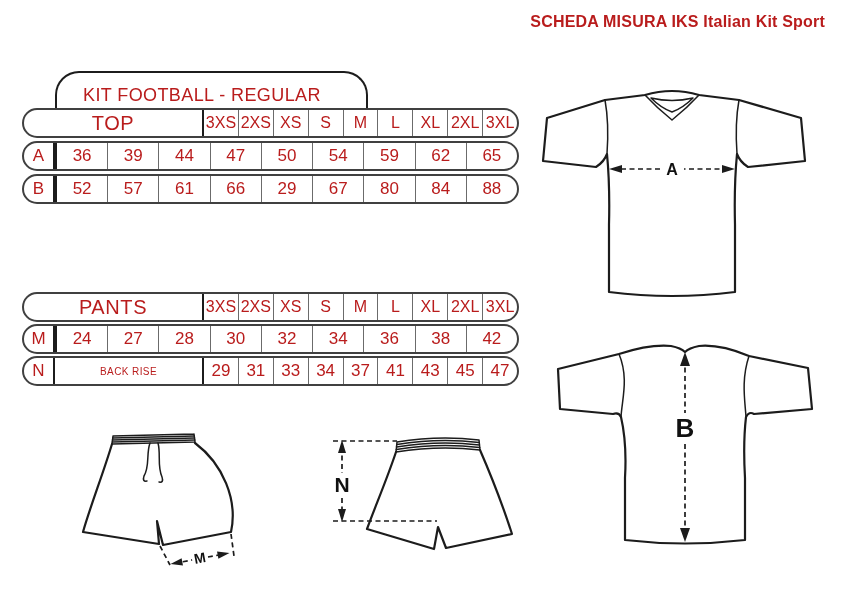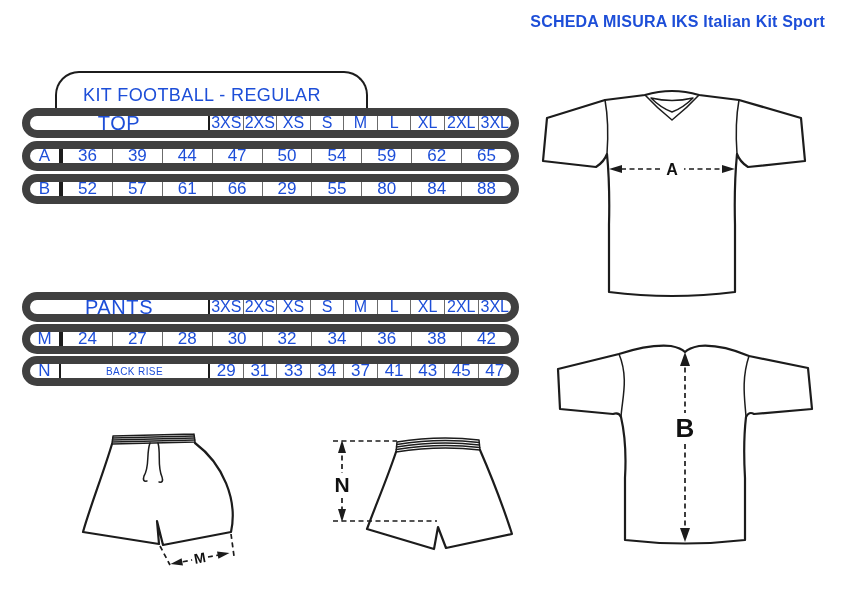--- a/index.html
+++ b/index.html
@@ -1,33 +1,33 @@
 <!DOCTYPE html>
 <html><head>
 <meta charset="utf-8">
 <style>
   html,body { margin:0; padding:0; background:#ffffff; }
   .sheet {
     position:relative; width:842px; height:595px; background:#fff;
-    font-family:"Liberation Sans", sans-serif; color:#1d4ed8; overflow:hidden;
+    font-family:"Liberation Sans", sans-serif; color:#b91c1c; overflow:hidden;
   }
   .doc-title {
     position:absolute; top:13px; right:17px;
     font-size:16px; font-weight:bold; letter-spacing:0.2px; white-space:nowrap;
   }
   .kit-tab {
     position:absolute; left:55px; top:71px; width:313px; height:48px;
     border:2px solid #1c1c1c; border-bottom:none;
     border-radius:24px 24px 0 0; background:#fff; box-sizing:border-box; z-index:1;
   }
   .kit-tab-label { padding:12px 16px 0 26px; font-size:18px; letter-spacing:0.4px; }
 
   .trow {
     position:absolute; left:22px; width:497px; height:30px; box-sizing:border-box;
-    border:8px solid #404040; border-radius:16px; background:#fff;
+    border:2px solid #404040; border-radius:16px; background:#fff;
     display:flex; align-items:stretch; overflow:hidden; z-index:2;justify-content:space-between;
   }
   .cell { display:flex; align-items:center; justify-content:center; }
   .title-cell  { width:178px; font-size:20px; letter-spacing:0.6px; }
   .letter-cell { width:29px;  font-size:17px; border-right:2px solid #1c1c1c; }
   .label-cell  { width:147px; font-size:10px; letter-spacing:0.4px; }
   .size-cell, .value-cell { flex:1; border-left:1px solid #6b6b6b; }
   .size-cell  { font-size:16px; }
   .value-cell { font-size:17px; }
   .size-cell.first, .value-cell.first { border-left:2px solid #1c1c1c; }
@@ -77,21 +77,21 @@
     <div class="cell value-cell">65</div>
   </div>
 
   <div class="trow" style="top:174px">
     <div class="cell letter-cell">B</div>
     <div class="cell value-cell first">52</div>
     <div class="cell value-cell">57</div>
     <div class="cell value-cell">61</div>
     <div class="cell value-cell">66</div>
     <div class="cell value-cell">29</div>
-    <div class="cell value-cell">55</div>
+    <div class="cell value-cell">67</div>
     <div class="cell value-cell">80</div>
     <div class="cell value-cell">84</div>
     <div class="cell value-cell">88</div>
   </div>
 
   <div class="trow" style="top:292px">
     <div class="cell title-cell">PANTS</div>
     <div class="cell size-cell first">3XS</div>
     <div class="cell size-cell">2XS</div>
     <div class="cell size-cell">XS</div>

